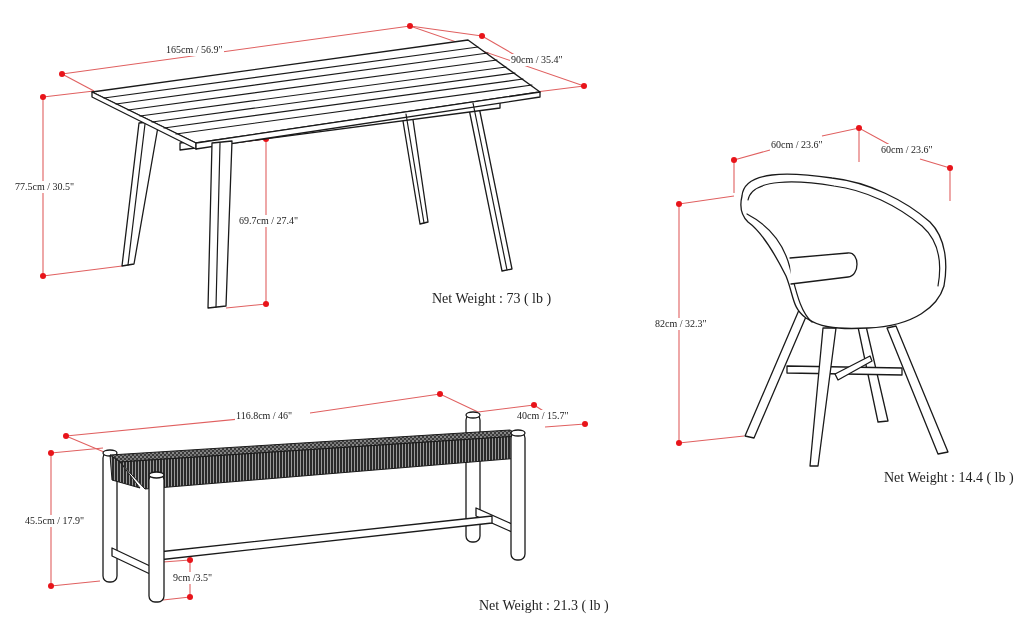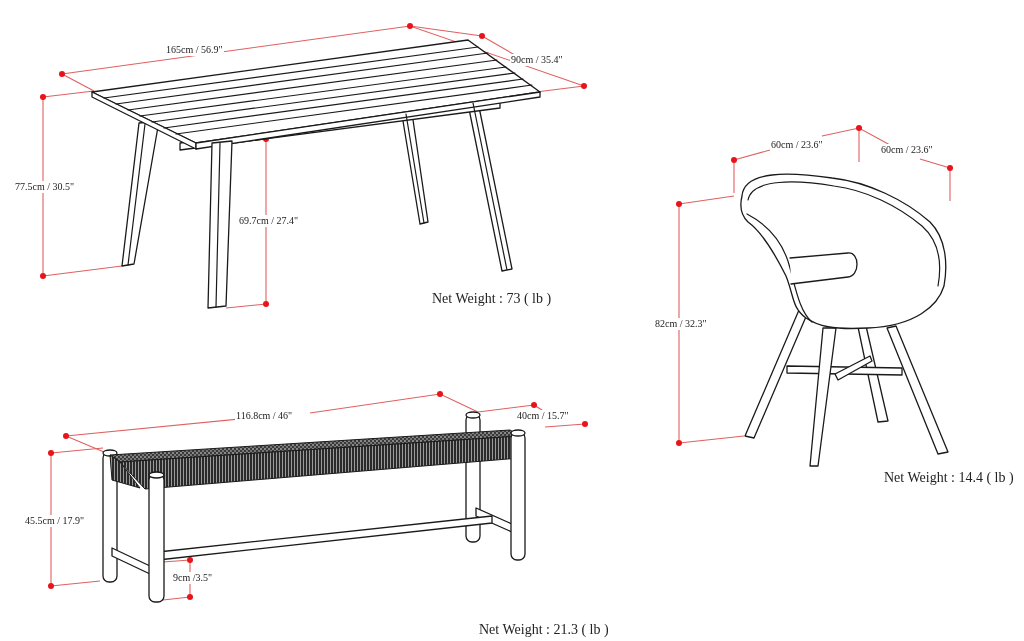--- a/index.html
+++ b/index.html
@@ -172,15 +172,15 @@
     <rect class="ink" x="149" y="474" width="15" height="128" rx="6"></rect>
     <ellipse class="ink" cx="156.5" cy="475" rx="7.5" ry="3"></ellipse>
     <rect class="ink" x="511" y="432" width="14" height="128" rx="6"></rect>
     <ellipse class="ink" cx="518" cy="433" rx="7" ry="3"></ellipse>
   </svg>
 
   <div class="label" style="left:235px; top:410px;">116.8cm / 46"</div>
   <div class="label" style="left:516px; top:410px;">40cm / 15.7"</div>
   <div class="label" style="left:24px; top:515px;">45.5cm / 17.9"</div>
   <div class="label" style="left:172px; top:572px;">9cm /3.5"</div>
-  <div class="weight" style="left:479px; top:624px;">Net Weight :  21.3 ( lb )</div>
+  <div class="weight" style="left:479px; top:600px;">Net Weight :  21.3 ( lb )</div>
 
 </div>
 
 </body></html>

